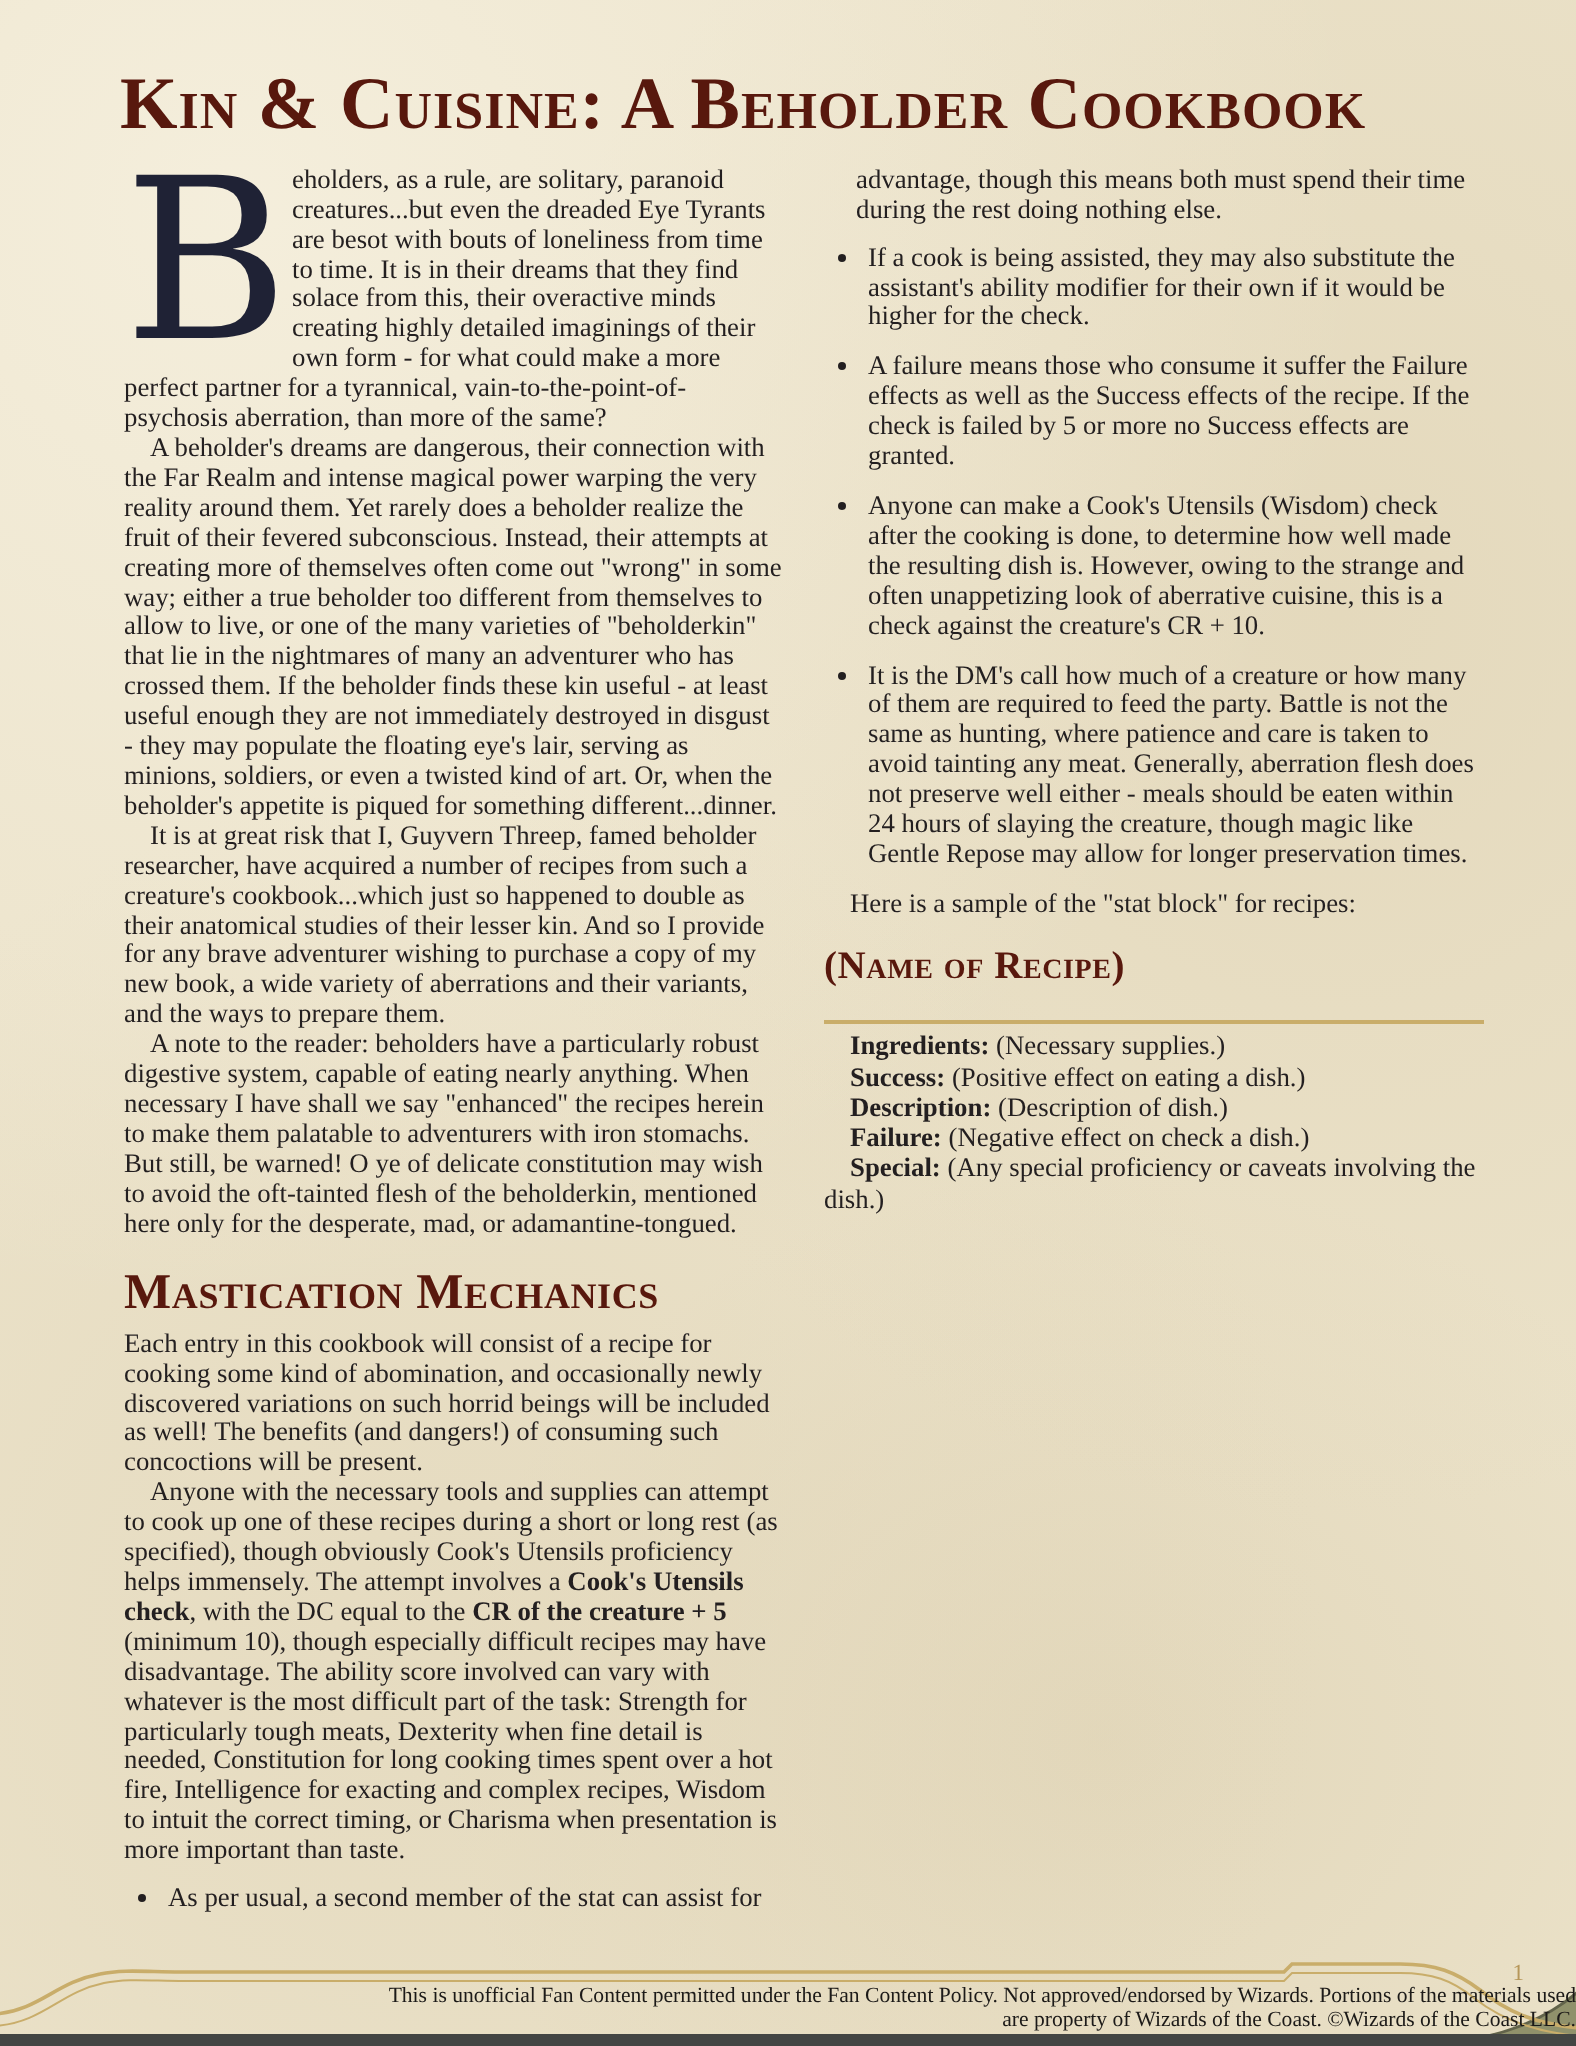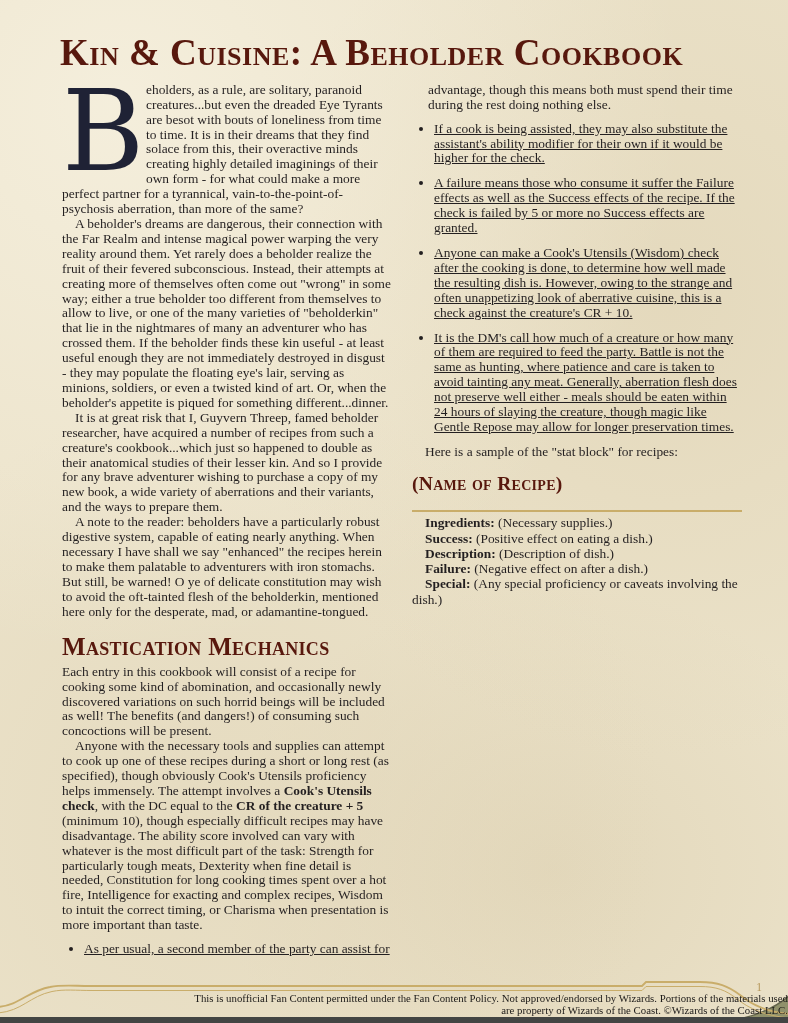--- a/index.html
+++ b/index.html
@@ -25,21 +25,21 @@
   .ind { text-indent:13px; }
   .dropcap {
     float:left; width:80px; height:100px; margin:2px 4px 0 0;
     font-family:"DejaVu Serif", serif; font-size:112px; line-height:92px;
     color:#1f2235; text-align:left; font-weight:normal;
   }
   h2.section-h {
     margin:15px 0 4px; font-size:25px; line-height:1.05; font-weight:bold;
     font-variant:small-caps; letter-spacing:.3px; color:#58180d;
   }
-  ul { list-style:disc; margin:9px 0 0; padding-left:22px;text-decoration:underline; }
+  ul { list-style:disc; margin:9px 0 0; padding-left:22px; }
   li { margin:0 0 10px; }
   li:last-child { margin-bottom:0; }
   .cont { padding-left:16px; }
   .sample { margin-top:10px; }
   h3.recipe-h {
     margin:13px 0 3px; font-size:19.5px; line-height:1.1; font-weight:bold;
     font-variant:small-caps; letter-spacing:.3px; color:#58180d;
     border-bottom:2px solid #c9ad6a; padding-bottom:16px;
   }
   .prop { line-height:15.3px; text-indent:13px; }
@@ -68,39 +68,39 @@
     <div class="col">
       <p><span class="dropcap">B</span><span>eholders, as a rule, are solitary, paranoid creatures...but even the dreaded Eye Tyrants are besot with bouts of loneliness from time to time. It is in their dreams that they find solace from this, their overactive minds creating highly detailed imaginings of their own form - for what could make a more perfect partner for a tyrannical, vain-to-the-point-of-psychosis aberration, than more of the same?</span></p>
       <p class="ind">A beholder's dreams are dangerous, their connection with the Far Realm and intense magical power warping the very reality around them. Yet rarely does a beholder realize the fruit of their fevered subconscious. Instead, their attempts at creating more of themselves often come out "wrong" in some way; either a true beholder too different from themselves to allow to live, or one of the many varieties of "beholderkin" that lie in the nightmares of many an adventurer who has crossed them. If the beholder finds these kin useful - at least useful enough they are not immediately destroyed in disgust - they may populate the floating eye's lair, serving as minions, soldiers, or even a twisted kind of art. Or, when the beholder's appetite is piqued for something different...dinner.</p>
       <p class="ind">It is at great risk that I, Guyvern Threep, famed beholder researcher, have acquired a number of recipes from such a creature's cookbook...which just so happened to double as their anatomical studies of their lesser kin. And so I provide for any brave adventurer wishing to purchase a copy of my new book, a wide variety of aberrations and their variants, and the ways to prepare them.</p>
       <p class="ind">A note to the reader: beholders have a particularly robust digestive system, capable of eating nearly anything. When necessary I have shall we say "enhanced" the recipes herein to make them palatable to adventurers with iron stomachs. But still, be warned! O ye of delicate constitution may wish to avoid the oft-tainted flesh of the beholderkin, mentioned here only for the desperate, mad, or adamantine-tongued.</p>
 
       <h2 class="section-h">Mastication Mechanics</h2>
       <p>Each entry in this cookbook will consist of a recipe for cooking some kind of abomination, and occasionally newly discovered variations on such horrid beings will be included as well! The benefits (and dangers!) of consuming such concoctions will be present.</p>
       <p class="ind"><span>Anyone with the necessary tools and supplies can attempt to cook up one of these recipes during a short or long rest (as specified), though obviously Cook's Utensils proficiency helps immensely. The attempt involves a </span><b>Cook's Utensils check</b><span>, with the DC equal to the </span><b>CR of the creature + 5</b><span> (minimum 10), though especially difficult recipes may have disadvantage. The ability score involved can vary with whatever is the most difficult part of the task: Strength for particularly tough meats, Dexterity when fine detail is needed, Constitution for long cooking times spent over a hot fire, Intelligence for exacting and complex recipes, Wisdom to intuit the correct timing, or Charisma when presentation is more important than taste.</span></p>
       <ul>
-        <li>As per usual, a second member of the party can assist for</li>
+        <li>As per usual, a second member of the stat can assist for</li>
       </ul>
     </div>
 
     <div class="col">
       <p class="cont">advantage, though this means both must spend their time during the rest doing nothing else.</p>
       <ul>
         <li>If a cook is being assisted, they may also substitute the assistant's ability modifier for their own if it would be higher for the check.</li>
         <li>A failure means those who consume it suffer the Failure effects as well as the Success effects of the recipe. If the check is failed by 5 or more no Success effects are granted.</li>
         <li>Anyone can make a Cook's Utensils (Wisdom) check after the cooking is done, to determine how well made the resulting dish is. However, owing to the strange and often unappetizing look of aberrative cuisine, this is a check against the creature's CR + 10.</li>
         <li>It is the DM's call how much of a creature or how many of them are required to feed the party. Battle is not the same as hunting, where patience and care is taken to avoid tainting any meat. Generally, aberration flesh does not preserve well either - meals should be eaten within 24 hours of slaying the creature, though magic like Gentle Repose may allow for longer preservation times.</li>
       </ul>
       <p class="ind sample">Here is a sample of the "stat block" for recipes:</p>
 
       <h3 class="recipe-h">(Name of Recipe)</h3>
       <div class="prop"><b>Ingredients:</b> <span>(Necessary supplies.)</span></div>
       <div class="prop"><b>Success:</b> <span>(Positive effect on eating a dish.)</span></div>
       <div class="prop"><b>Description:</b> <span>(Description of dish.)</span></div>
-      <div class="prop"><b>Failure:</b> <span>(Negative effect on after a dish.)</span></div>
+      <div class="prop"><b>Failure:</b> <span>(Negative effect on check a dish.)</span></div>
       <div class="prop"><b>Special:</b> <span>(Any special proficiency or caveats involving the dish.)</span></div>
     </div>
 
   </div>
 
   <svg class="flourish" viewBox="0 0 788 56" xmlns="http://www.w3.org/2000/svg" aria-hidden="true">
     <path d="M712,56 L790,56 L790,28 C772,44 748,53 712,56 Z" fill="#90916b" stroke="#62634a" stroke-width="1.4"></path>
     <path d="M-2,40 C20,38 28,24 50,20 C62,17.5 74,19 90,19 L642,19 L646,15 L700,15 C718,15 728,19 740,28 C753,38.5 767,45 790,47" fill="none" stroke="#c9ad6a" stroke-width="1.8"></path>
     <path d="M-2,46 C22,44 30,29 52,24.5 C64,22 76,23.5 92,23.5 L642,23.5 L646,19.5 L700,19.5 C716,19.5 726,23 737,32 C749,41.5 765,49 790,51" fill="none" stroke="#c9ad6a" stroke-width="1"></path>
   </svg>

